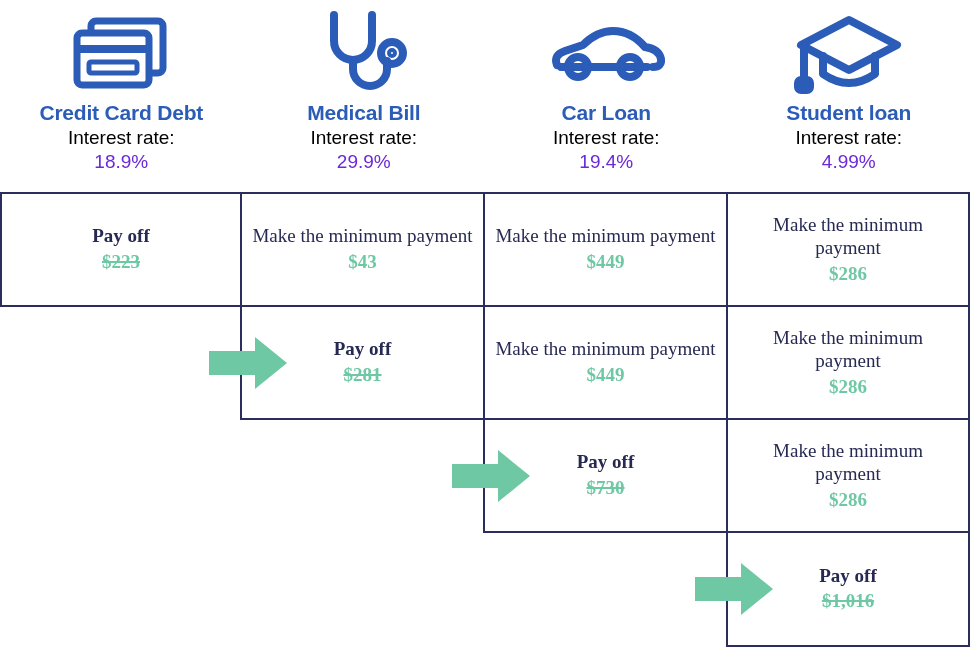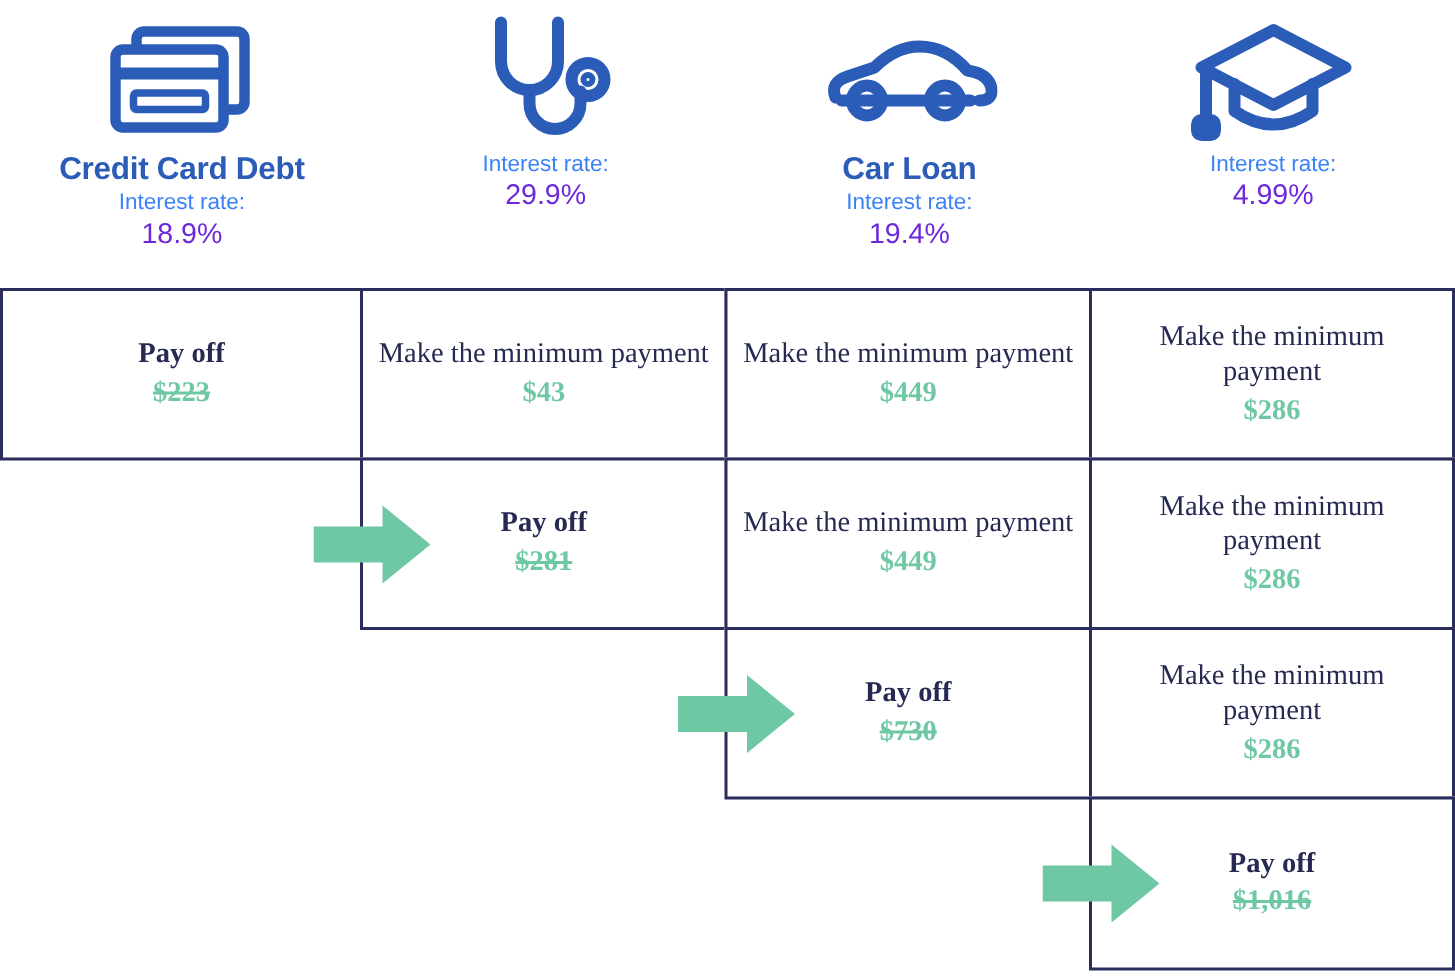--- a/index.html
+++ b/index.html
@@ -50,22 +50,22 @@
   .debt-title {
     font-size: 21px;
     font-weight: bold;
     color: #2b5cb8;
     line-height: 1.16;
     letter-spacing: -0.2px;
     text-align: center;
     margin-top: 1px;
   }
   .rate-label {
-    font-size: 15px;
-    color: #3b82f6;
+    font-size: 19px;
+    color: #000000;
     line-height: 1.22;
     text-align: center;
     margin-top: 1px;
   }
   .rate-value {
     font-size: 19px;
     color: #6d28d9;
     line-height: 1.22;
     text-align: center;
   }
@@ -148,20 +148,21 @@
       <div class="icon-wrap">
         <svg width="96" height="90" viewBox="0 0 96 90">
           <g fill="none" stroke="#2b5cb8" stroke-width="8" stroke-linecap="round" stroke-linejoin="round">
             <path d="M18 6 v26 a19 19 0 0 0 38 0 V6"></path>
             <path d="M37 51 v9 a17 17 0 0 0 34 0 v-8"></path>
             <circle cx="76" cy="44" r="11"></circle>
             <circle cx="76" cy="44" r="3" stroke-width="4"></circle>
           </g>
         </svg>
       </div>
+      <div class="debt-title">Medical Bill</div>
       <div class="rate-label">Interest rate:</div>
       <div class="rate-value">29.9%</div>
     </div>
 
     <div class="header-col">
       <div class="icon-wrap">
         <svg width="118" height="66" viewBox="0 0 118 66">
           <g fill="none" stroke="#2b5cb8" stroke-width="8" stroke-linecap="round" stroke-linejoin="round">
             <path d="M10 44 q-4 -10 8 -14 l18 -6 q14 -14 30 -14 q18 0 32 16 q14 2 16 12 q1 8 -8 8"></path>
             <line x1="14" y1="46" x2="100" y2="46"></line>
@@ -179,20 +180,21 @@
       <div class="icon-wrap">
         <svg width="112" height="84" viewBox="0 0 112 84">
           <g fill="none" stroke="#2b5cb8" stroke-width="8" stroke-linecap="round" stroke-linejoin="round">
             <path d="M56 8 L104 33 L56 58 L8 33 Z"></path>
             <path d="M30 44 v18 q26 18 52 0 V44"></path>
             <line x1="11" y1="34" x2="11" y2="70"></line>
             <rect x="5" y="68" width="12" height="10" rx="3" fill="#2b5cb8"></rect>
           </g>
         </svg>
       </div>
+      <div class="debt-title">Student loan</div>
       <div class="rate-label">Interest rate:</div>
       <div class="rate-value">4.99%</div>
     </div>
 
   </div>
 
   <div class="grid">
 
     <div class="cell" style="left:0px; top:0px; width:242px; height:115px;">
       <div class="cell-action payoff">Pay off</div>

